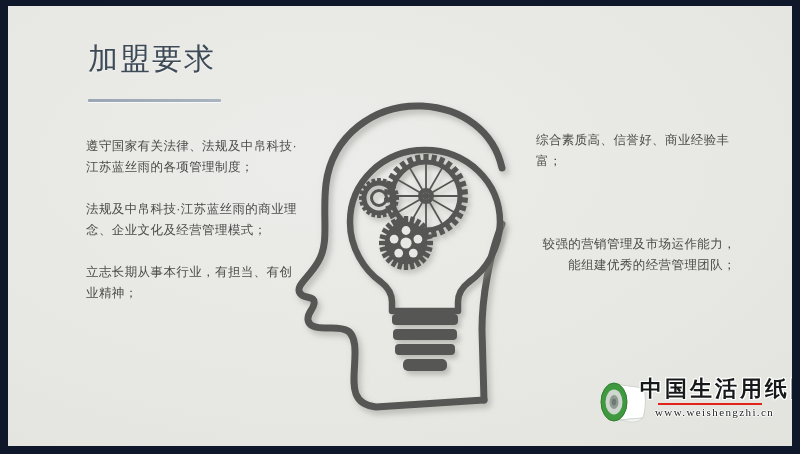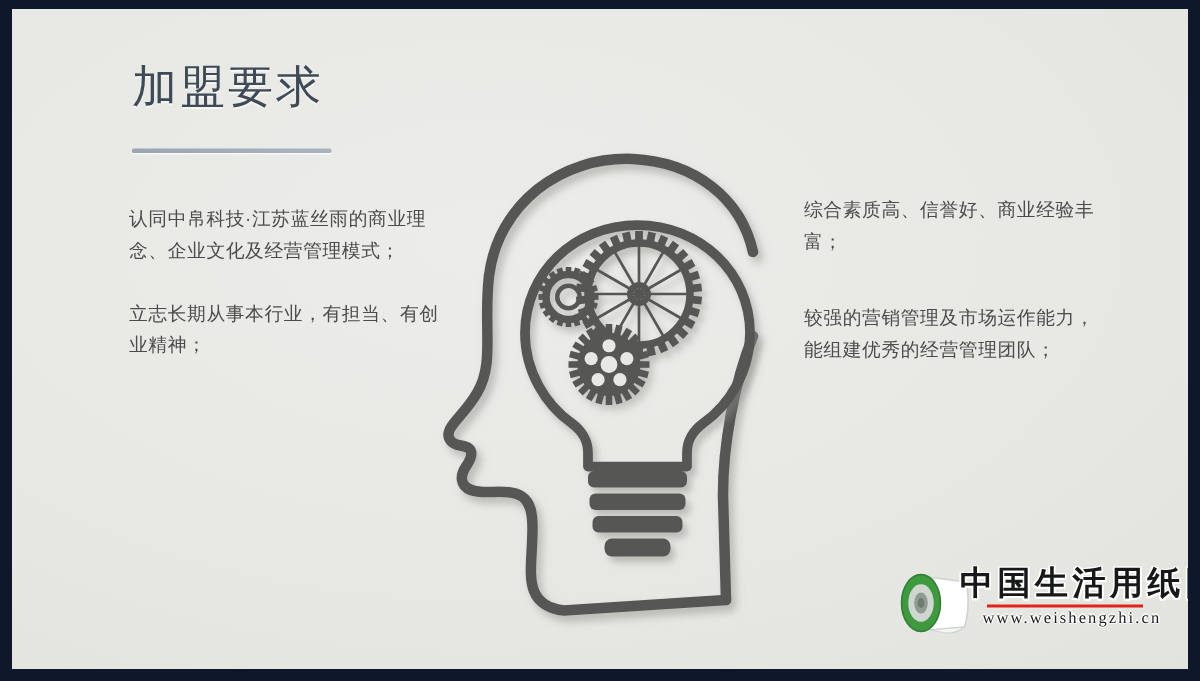--- a/index.html
+++ b/index.html
@@ -63,22 +63,22 @@
     color: #4b4b49;
     font-size: 12.5px;
     line-height: 21px;
     letter-spacing: 0.4px;
   }
   #col-left  { left: 78px;  top: 130px; width: 215px; }
   #col-right { left: 528px; top: 124px; width: 200px; }
 
   .req-item { margin: 0 0 21px 0; }
   #col-right .req-item { margin-bottom: 46px; }
-  #col-right .req-item:first-child { margin-bottom: 30px; }
-  #col-right .req-item:last-child  { margin-bottom: 12px; }
+  #col-right .req-item:first-child { margin-bottom: 62px; }
+  #col-right .req-item:last-child  { margin-bottom: 12px; text-align: right; }
 
   
   #art {
     position: absolute;
     left: 262px;
     top: 78px;
     width: 270px;
     height: 350px;
   }
   #art svg { display: block; width: 100%; height: 100%; }
@@ -310,21 +310,22 @@
             <circle cx="11.9" cy="-3.9" r="4.4" fill="#e7e8e3"></circle>
             <circle cx="7.3" cy="10.1" r="4.4" fill="#e7e8e3"></circle>
             <circle cx="-7.3" cy="10.1" r="4.4" fill="#e7e8e3"></circle>
             <circle cx="-11.9" cy="-3.9" r="4.4" fill="#e7e8e3"></circle>
           </g>
         </g>
       </svg>
     </div>
 
     <div id="col-left" class="col">
-      <p class="req-item">认同中帛科技·江苏蓝丝雨的商业理念、企业文化及经营管理模式；</p>
+      <p class="req-item">遵守国家有关法律、法规及中帛科技·江苏蓝丝雨的各项管理制度；</p>
+      <p class="req-item">法规及中帛科技·江苏蓝丝雨的商业理念、企业文化及经营管理模式；</p>
       <p class="req-item">立志长期从事本行业，有担当、有创业精神；</p>
     </div>
 
     <div id="col-right" class="col">
       <p class="req-item">综合素质高、信誉好、商业经验丰富；</p>
       <p class="req-item">较强的营销管理及市场运作能力，能组建优秀的经营管理团队；</p>
     </div>
 
     <div id="watermark">
       <div id="wm-roll">

